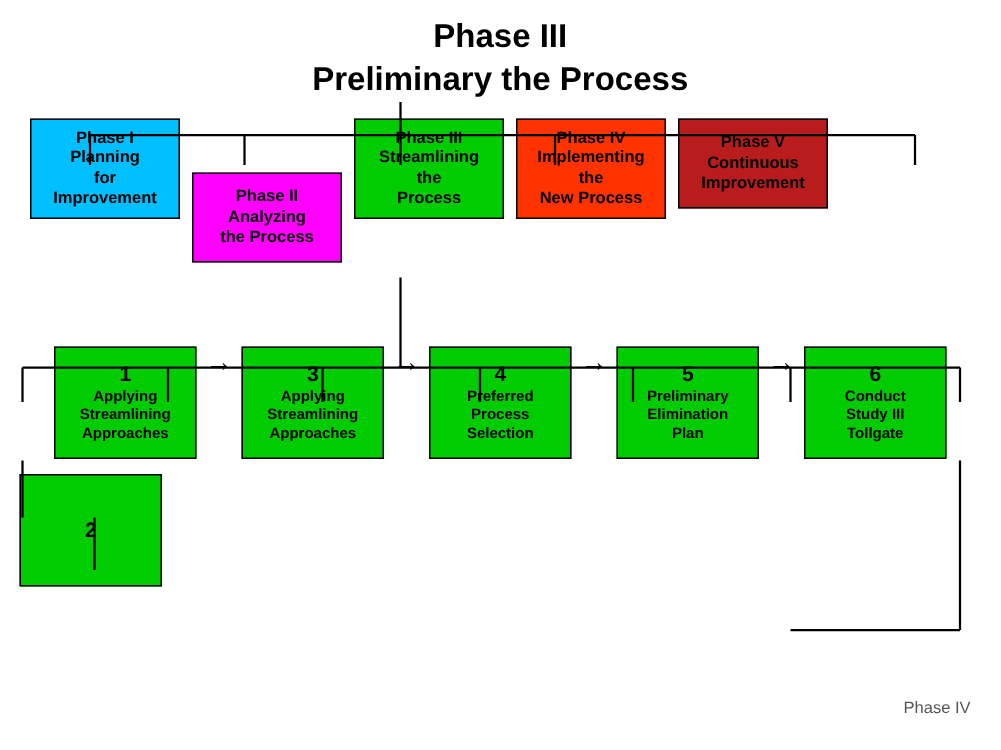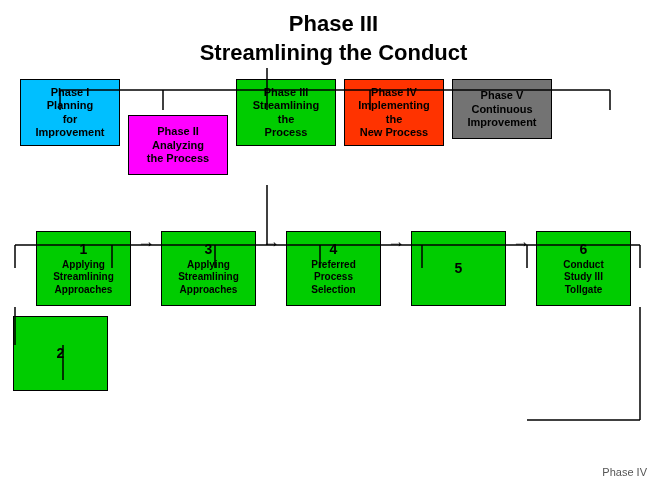--- a/index.html
+++ b/index.html
@@ -43,21 +43,21 @@
       display: flex;
       align-items: center;
       justify-content: center;
       line-height: 1.2;
     }
 
     .phase-cyan { background: #00BFFF; border: 1px solid #000; }
     .phase-magenta { background: #FF00FF; border: 1px solid #000; margin-top: 36px; }
     .phase-green { background: #00CC00; border: 1px solid #000; }
     .phase-red { background: #FF3300; border: 1px solid #000; }
-    .phase-yellow { background: #737373; border: 1px solid #000; }
+    .phase-yellow { background: #b91c1c; border: 1px solid #000; }
 
     
     .step-row {
       display: flex;
       justify-content: center;
       align-items: flex-start;
       gap: 6px;
       margin-top: 10px;
       padding: 0 10px;
     }
@@ -124,21 +124,21 @@
       bottom: 22px;
       right: 20px;
       font-size: 11px;
       color: #555;
     }
   </style>
 </head>
 <body>
 
 <div class="page-title">
-  <h1><span>Phase III</span><br><span>Streamlining the Conduct</span></h1>
+  <h1><span>Phase III</span><br><span>Preliminary the Process</span></h1>
 </div>
 
 <svg class="svg-overlay">
 
   <line x1="60" y1="90" x2="610" y2="90" stroke="#000" stroke-width="1.5"></line>
 
   <line x1="60" y1="90" x2="60" y2="110" stroke="#000" stroke-width="1.5"></line>
   <line x1="163" y1="90" x2="163" y2="110" stroke="#000" stroke-width="1.5"></line>
   <line x1="267" y1="90" x2="267" y2="110" stroke="#000" stroke-width="1.5"></line>
   <line x1="370" y1="90" x2="370" y2="110" stroke="#000" stroke-width="1.5"></line>
@@ -212,20 +212,23 @@
   <div style="display:flex;align-items:center;font-size:18px;font-weight:bold;color:#000;">→</div>
   <div class="step-box">
     <span class="step-num">4</span>
     <span style="white-space:pre-line">Preferred
 Process
 Selection</span>
   </div>
   <div style="display:flex;align-items:center;font-size:18px;font-weight:bold;color:#000;">→</div>
   <div class="step-box">
     <span class="step-num">5</span>
+    <span style="white-space:pre-line">Preliminary
+Elimination
+Plan</span>
   </div>
   <div style="display:flex;align-items:center;font-size:18px;font-weight:bold;color:#000;">→</div>
   <div class="step-box">
     <span class="step-num">6</span>
     <span style="white-space:pre-line">Conduct
 Study III
 Tollgate</span>
   </div>
 </div>
 

